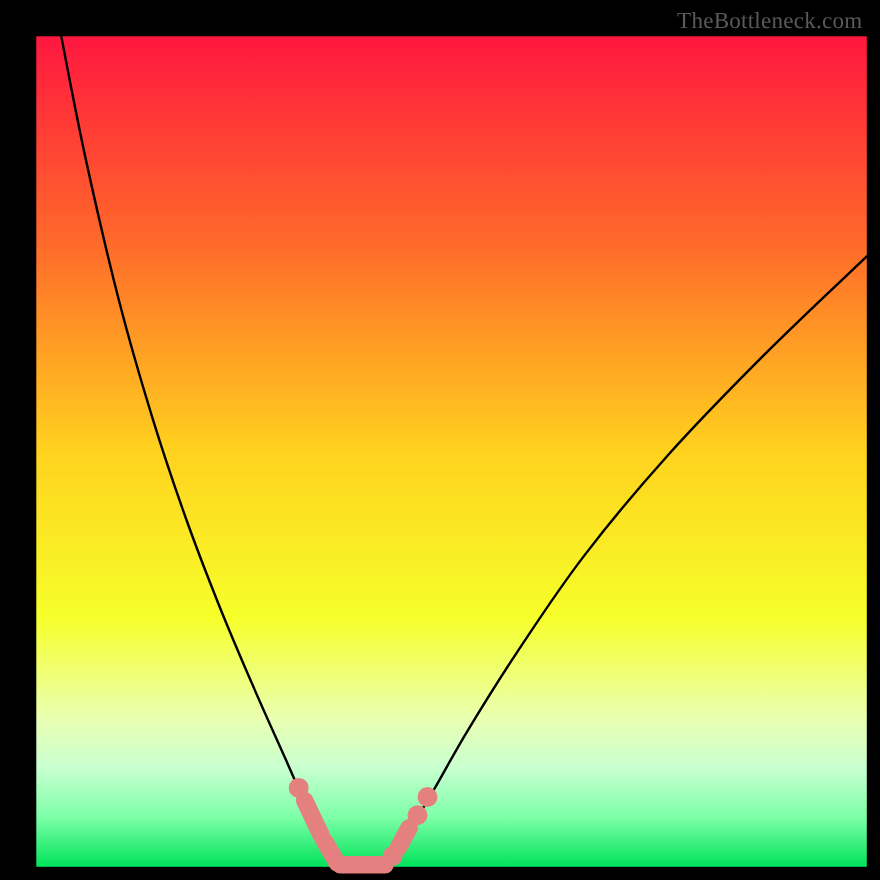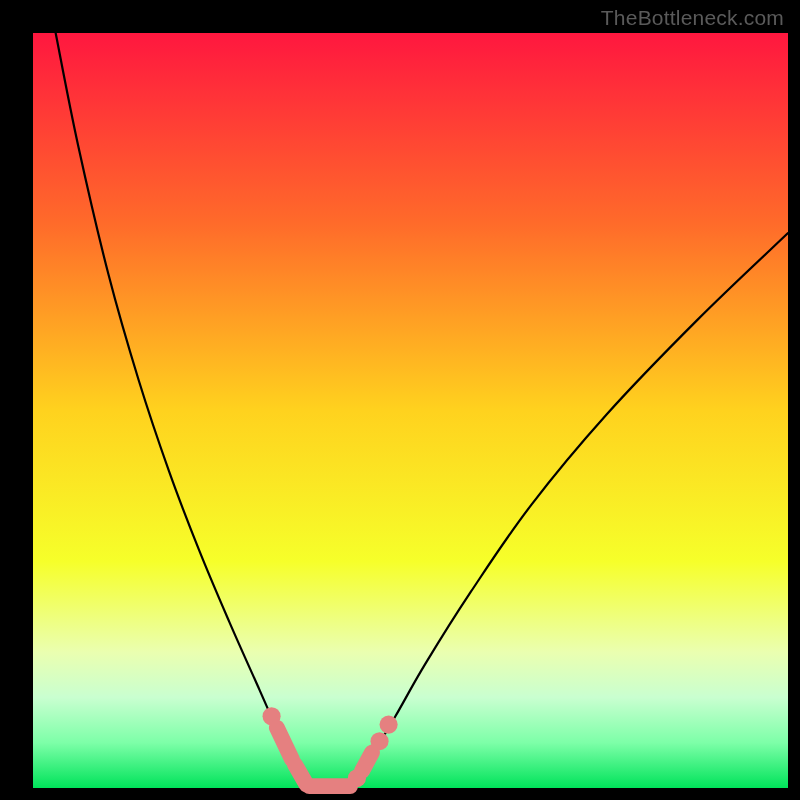--- a/index.html
+++ b/index.html
@@ -13,21 +13,21 @@
   .wrapper {
     position: relative;
     width: 800px;
     height: 800px;
   }
   .watermark {
     position: absolute;
     top: 6px;
     right: 16px;
     color: #5a5a5a;
-    font-family: Liberation Sans, sans-serif;
+    font-family: Liberation Serif, serif;
     font-size: 21px;
     letter-spacing: 0.2px;
     z-index: 5;
   }
   svg {
     position: absolute;
     top: 0;
     left: 0;
   }
 </style>

